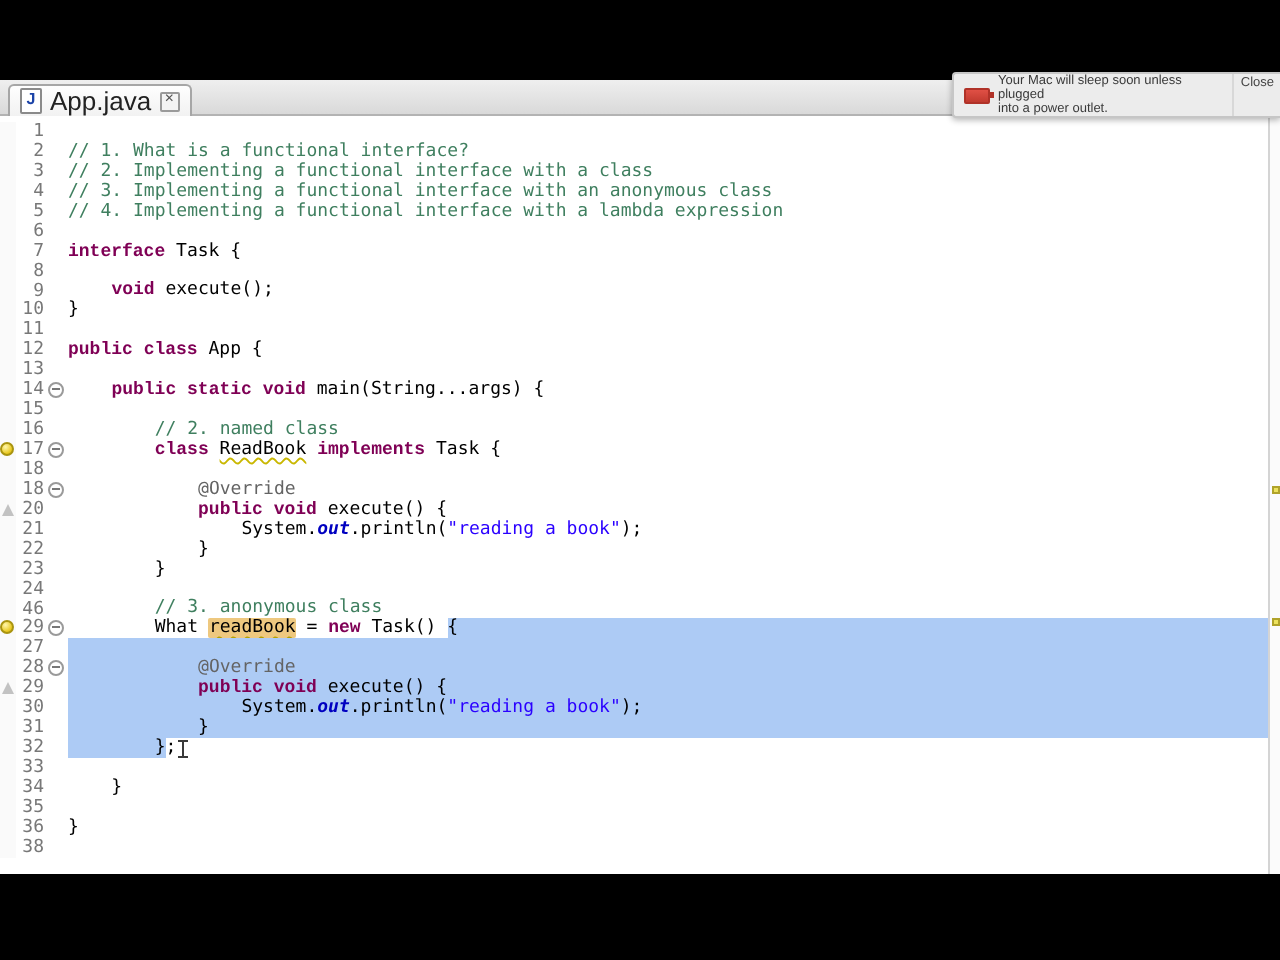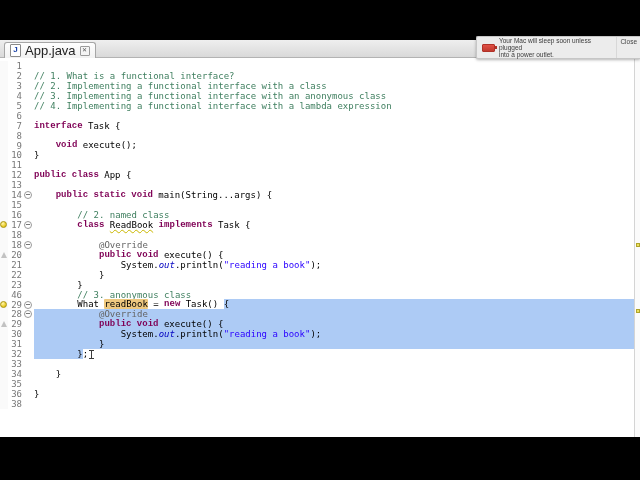--- a/index.html
+++ b/index.html
@@ -38,21 +38,21 @@
           display:flex;align-items:center;white-space:pre;}
   .codeln span{white-space:pre;}
   .selrow{background:#adcbf5;}
 
   
   .t-p{color:#000;text-align:right;}
   .t-k{color:#7f0055;font-weight:bold;font-family:Liberation Mono, monospace;}
   .t-c{color:#3f7f5f;}
   .t-s{color:#2a00ff;}
   .t-a{color:#646464;}
-  .t-f{color:#0000c0;font-weight:normal;font-style:italic;}
+  .t-f{color:#0000c0;font-weight:bold;font-style:italic;}
   .t-w{color:#000;text-decoration:underline wavy #c9b700 1px;}
   .t-o{color:#000;background:#eec87f;border-radius:1px;text-decoration:underline wavy #b5a000 1px;}
   .t-x{color:#000;background:#adcbf5;flex:1;}
   .t-y{color:#000;background:#adcbf5;}
 
   
   .caret{display:inline-block;position:relative;width:5px;height:9px;margin-left:1px;}
   .caret::before{content:"";position:absolute;left:2px;top:0;bottom:0;width:1px;background:#3a3a3a;}
   .caret::after{content:"";position:absolute;left:0;top:0;width:5px;height:9px;box-sizing:border-box;
                 border-top:1px solid #3a3a3a;border-bottom:1px solid #3a3a3a;}
@@ -238,33 +238,45 @@
       <div class="codeln"><span class="t-p">            }</span></div>
     </div>
     <div class="row">
       <span class="ann"></span>
       <span class="num">23</span>
       <span class="foldc"></span>
       <div class="codeln"><span class="t-p">        }</span></div>
     </div>
     <div class="row">
       <span class="ann"></span>
+      <span class="num">24</span>
+      <span class="foldc"></span>
+      <div class="codeln"></div>
+    </div>
+    <div class="row">
+      <span class="ann"></span>
       <span class="num">46</span>
       <span class="foldc"></span>
       <div class="codeln"><span class="t-c">        // 3. anonymous class</span></div>
     </div>
     <div class="row">
       <span class="ann">
         <span class="bulb"></span>
       </span>
       <span class="num">29</span>
       <span class="foldc">
         <span class="foldo"></span>
       </span>
       <div class="codeln"><span class="t-p">        What </span><span class="t-o">readBook</span><span class="t-p"> = </span><span class="t-k">new</span><span class="t-p"> Task() </span><span class="t-x">{</span></div>
+    </div>
+    <div class="row">
+      <span class="ann"></span>
+      <span class="num">27</span>
+      <span class="foldc"></span>
+      <div class="codeln selrow"></div>
     </div>
     <div class="row">
       <span class="ann"></span>
       <span class="num">28</span>
       <span class="foldc">
         <span class="foldo"></span>
       </span>
       <div class="codeln selrow"><span class="t-p">            </span><span class="t-a">@Override</span></div>
     </div>
     <div class="row">

